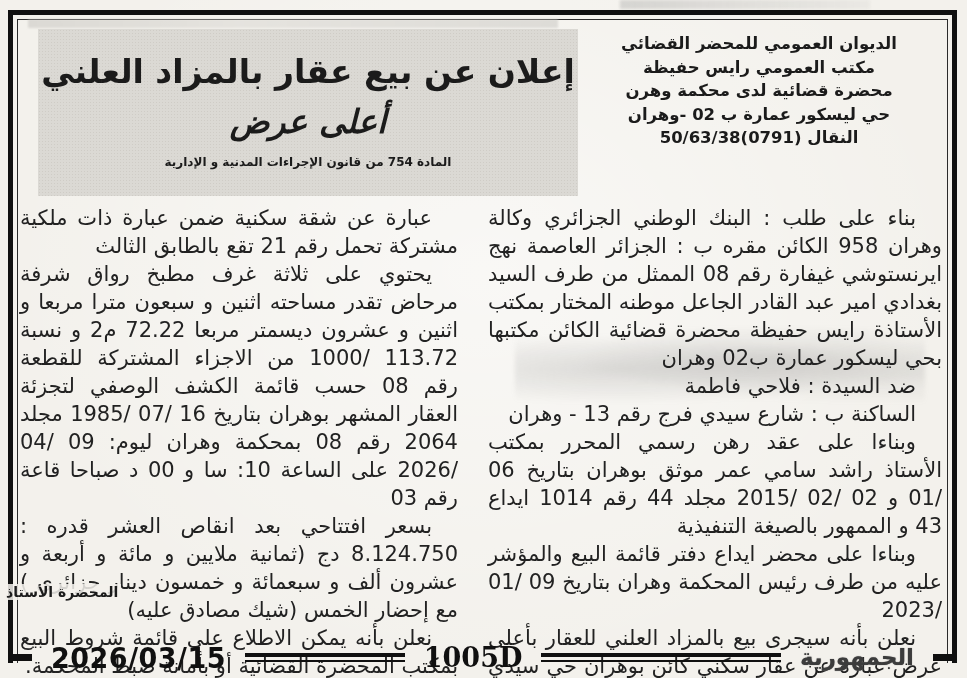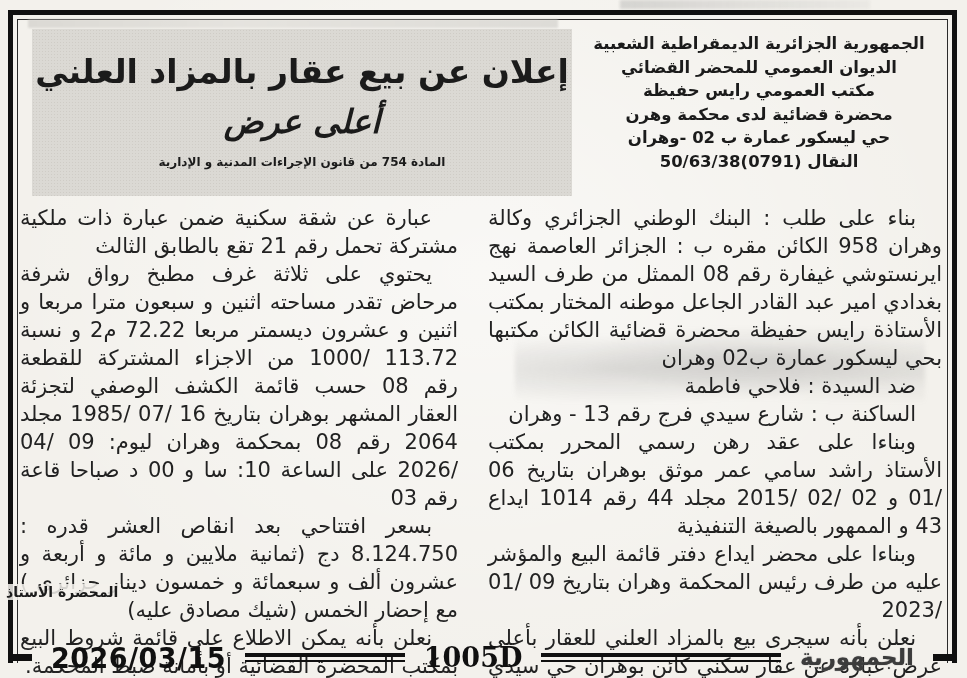--- a/index.html
+++ b/index.html
@@ -14,21 +14,21 @@
   .frame{
     position:absolute;left:8px;top:10px;width:949px;height:653px;box-sizing:border-box;
     border-top:5px solid #101010;border-left:5px solid #101010;border-right:5px solid #101010;
   }
   .inner-line{
     position:absolute;left:4px;right:4px;top:4px;bottom:0;
     border-top:1px solid #2a2a2a;border-left:1px solid #2a2a2a;border-right:1px solid #2a2a2a;
   }
   
   .title-box{
-    position:absolute;left:32px;top:29px;width:540px;height:167px;
+    position:absolute;left:38px;top:29px;width:540px;height:167px;
     background-color:#dbd9d4;
     background-image:radial-gradient(#cfccc6 1px, rgba(0,0,0,0) 1px);
     background-size:3px 3px;
     direction:rtl;text-align:center;
     display:flex;flex-direction:column;justify-content:center;gap:6px;
   }
   .title-box .t1{font-size:33px;font-weight:bold;line-height:46px;letter-spacing:-.5px;}
   .title-box .t2{font-size:33px;font-weight:bold;line-height:42px;font-style:italic;}
   .title-box .t3{font-size:12px;font-weight:bold;line-height:27px;}
   
@@ -96,21 +96,20 @@
 
   <div class="ghost ghost1"></div>
 
   <div class="title-box">
     <div class="t1">إعلان عن بيع عقار بالمزاد العلني</div>
     <div class="t2">أعلى عرض</div>
     <div class="t3">المادة 754 من قانون الإجراءات المدنية و الإدارية</div>
   </div>
 
   <div class="header">
-    <div>الجمهورية الجزائرية الديمقراطية الشعبية</div>
     <div>الديوان العمومي للمحضر القضائي</div>
     <div>مكتب العمومي رايس حفيظة</div>
     <div>محضرة قضائية لدى محكمة وهرن</div>
     <div>حي ليسكور عمارة ب 02 -وهران</div>
     <div>النقال (0791)50/63/38</div>
   </div>
 
   <div class="ghost ghost2"></div>
 
   <div class="col col-right">

